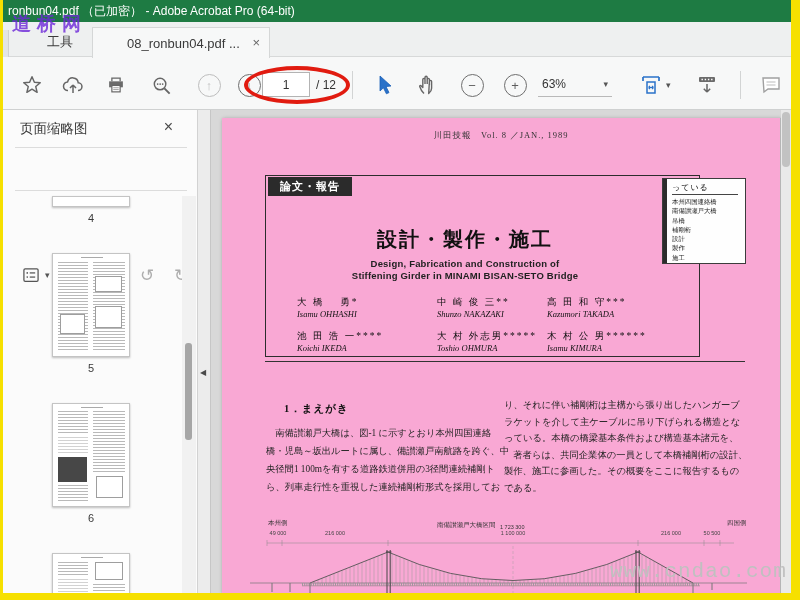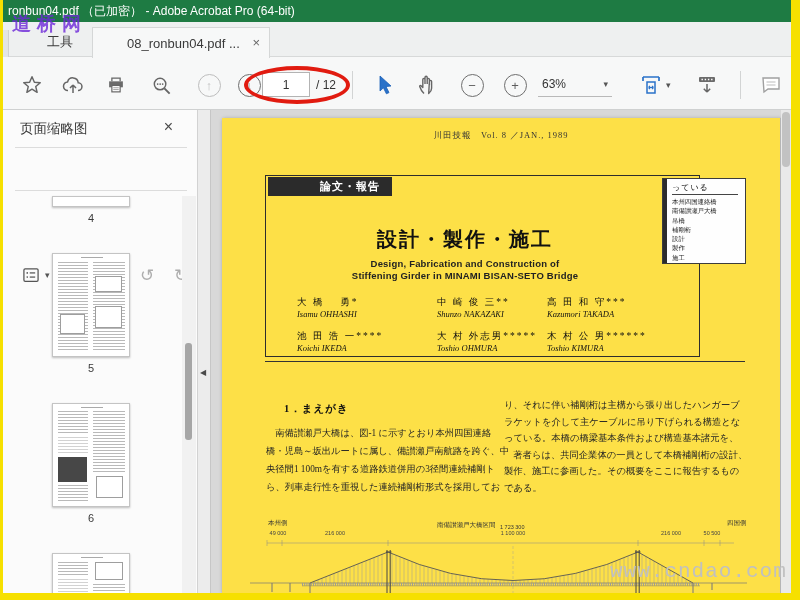--- a/index.html
+++ b/index.html
@@ -58,29 +58,29 @@
   .sb-thumbbar{position:absolute;left:3px;width:7px;border-radius:3px;background:#a6a6a6;}
 
   
   .splitter{position:absolute;left:197px;top:110px;width:14px;height:483px;background:#ececec;border-left:1px solid #d2d2d2;border-right:1px solid #c6c6c6;box-sizing:border-box;}
   .splitter .arr{position:absolute;left:2px;top:258px;font-size:8px;color:#4a4a4a;}
 
   
   .docarea{position:absolute;left:211px;top:110px;width:580px;height:483px;background:#d8d8d8;overflow:hidden;}
   .doc-scroll{position:absolute;right:0;top:0;width:10px;height:100%;background:#e9e9e9;}
   .doc-thumbbar{position:absolute;right:1px;top:2px;width:8px;height:55px;border-radius:4px;background:#c2c2c2;}
-  .page{position:absolute;left:11px;top:8px;width:558px;height:475px;background:#fde047;
+  .page{position:absolute;left:11px;top:8px;width:558px;height:475px;background:#f9a8d4;
     box-shadow:1px 1px 4px rgba(0,0,0,.35);border-right:1px solid #b5b5b5;overflow:hidden;
     font-family:"Liberation Serif",serif;color:#222;}
 
   .journal{position:absolute;left:0;top:12px;width:100%;text-align:center;font-size:8.5px;color:#333;letter-spacing:1px;}
   .hdrbox{position:absolute;left:43px;top:57px;width:435px;height:182px;border:1px solid #2d2d2d;box-sizing:border-box;}
   .badge{position:absolute;left:46px;top:59px;width:84px;height:19px;background:#2b2b2b;color:#fff;
     font-size:11px;font-weight:bold;letter-spacing:1px;display:flex;align-items:center;justify-content:center;
-    font-family:"Liberation Sans",sans-serif;padding-left:40px;}
+    font-family:"Liberation Sans",sans-serif;}
   .title-jp{position:absolute;left:43px;width:400px;text-align:center;font-weight:bold;font-size:20px;letter-spacing:2px;color:#111;
     font-family:"Liberation Sans",sans-serif;}
   .title-en{position:absolute;left:43px;width:400px;text-align:center;font-size:9.5px;font-weight:bold;color:#222;
     font-family:"Liberation Sans",sans-serif;letter-spacing:.2px;}
   .authors{position:absolute;left:75px;top:178px;width:380px;height:64px;font-family:"Liberation Serif",serif;}
   .acell{position:absolute;width:135px;}
   .ajp{font-size:9.5px;letter-spacing:2px;color:#111;white-space:nowrap;}
   .aen{font-size:8.5px;font-style:italic;color:#111;white-space:nowrap;}
 
   .kwbox{position:absolute;left:440px;top:60px;width:84px;height:86px;border:1px solid #3c3c3c;background:#fefefe;box-sizing:border-box;}
@@ -323,21 +323,21 @@
         <div class="acell" style="left:0;top:34px">
             <div class="ajp">池 田 浩 一****</div>
             <div class="aen">Koichi IKEDA</div>
           </div>
         <div class="acell" style="left:140px;top:34px">
             <div class="ajp">大 村 外志男*****</div>
             <div class="aen">Toshio OHMURA</div>
           </div>
         <div class="acell" style="left:250px;top:34px">
             <div class="ajp">木 村 公 男******</div>
-            <div class="aen">Toshio KIMURA</div>
+            <div class="aen">Isamu KIMURA</div>
           </div>
       </div>
 
       <div class="kwbox">
         <div class="kwbar"></div>
         <div class="kwhead">っている</div>
         <div class="kwlist">
           <div>本州四国連絡橋</div>
           <div>南備讃瀬戸大橋</div>
           <div>吊橋</div>

